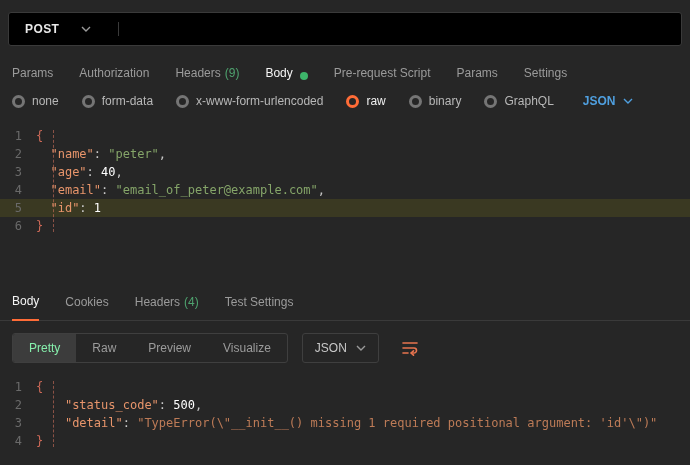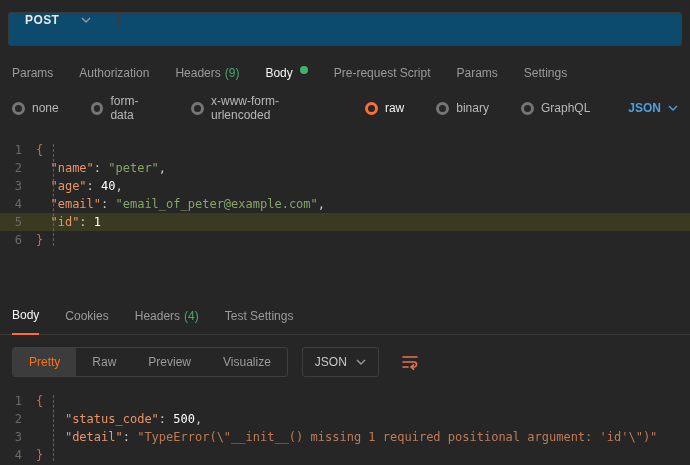--- a/index.html
+++ b/index.html
@@ -6,39 +6,39 @@
   html,body { width:690px; height:465px; overflow:hidden; }
   body {
     background:#262626;
     font-family:"Liberation Sans", sans-serif;
     color:#d0d0d0;
     font-size:12px;
   }
   
   .topbar { padding:12px 8px 10px 8px; }
   .url-control {
-    display:flex; align-items:flex-start; height:34px;
-    background:#0c4a6e; border:1px solid #3a3a3a; border-radius:3px;gap:9px;
+    display:flex; align-items:center; height:34px;
+    background:#000000; border:1px solid #3a3a3a; border-radius:3px;gap:9px;
   }
   .method-select {
     display:flex; align-items:center; gap:22px;
     padding:0 16px; border-right:1px solid #3a3a3a;
     font-weight:bold; font-size:12px; color:#e8e8e8; letter-spacing:.4px;
     cursor:pointer; min-width:110px;
   }
   .method-select .chev { color:#9a9a9a; }
   .url-input { display:flex; align-items:center; padding:0 14px; flex:1; color:#d8d8d8; font-size:12.5px; }
   
   .req-tabs { display:flex; align-items:center; gap:26px; padding:10px 12px 12px 12px; color:#9b9b9b; }
-  .req-tabs .tab { display:flex; align-items:flex-start; cursor:pointer; }
+  .req-tabs .tab { display:flex; align-items:flex-end; cursor:pointer; }
   .req-tabs .tab.active { color:#f5f5f5; }
   .count-green { color:#4fa36f; margin-left:4px; }
   .dot { width:8px; height:8px; border-radius:50%; background:#3db46a; margin-left:7px; display:inline-block; }
   
-  .body-types { display:flex; align-items:center; gap:32px; padding:2px 12px 14px 12px; color:#b8b8b8; }
+  .body-types { display:flex; align-items:center; gap:23px; padding:2px 12px 14px 12px; color:#b8b8b8; }
   .radio-opt { display:flex; align-items:center; cursor:pointer; }
   .radio {
     width:13px; height:13px; border-radius:50%;
     border:3.5px solid #757575; display:inline-block; margin-right:7px;
   }
   .radio-opt.selected { color:#f0f0f0; }
   .radio-opt.selected .radio { border-color:#ff6c37; }
   .lang-select { display:flex; align-items:center; gap:7px; color:#4f9fdf; font-weight:bold; margin-left:6px; cursor:pointer; }
   
   .editor {
@@ -65,21 +65,21 @@
   .resp-tabs {
     display:flex; align-items:flex-end; gap:26px;
     padding:14px 12px 0 12px; color:#9b9b9b;
     border-bottom:1px solid #3a3a3a;
   }
   .resp-tabs .tab { padding-bottom:11px; cursor:pointer; display:flex; align-items:center; }
   .resp-tabs .tab.active { color:#f5f5f5; border-bottom:2px solid #ff6c37; margin-bottom:-1px; }
   .resp-toolbar { display:flex; align-items:center; padding:12px 12px 10px 12px; }
   .segmented { display:flex; border:1px solid #3f3f3f; border-radius:3px; overflow:hidden; }
   .seg { padding:7px 16px; color:#9b9b9b; cursor:pointer; }
-  .seg.active { background:#3c3c3c; color:#f97316; }
+  .seg.active { background:#3c3c3c; color:#86efac; }
   .resp-lang {
     display:flex; align-items:center; gap:9px;
     border:1px solid #3f3f3f; border-radius:3px;
     padding:7px 12px; color:#c8c8c8; margin-left:14px; cursor:pointer;
   }
   .resp-lang .chev { color:#9a9a9a; }
   .wrap-btn { margin-left:18px; background:none; border:none; cursor:pointer; display:flex; align-items:center; padding:4px; }
   .chev { display:block; }
 </style>
 </head>

